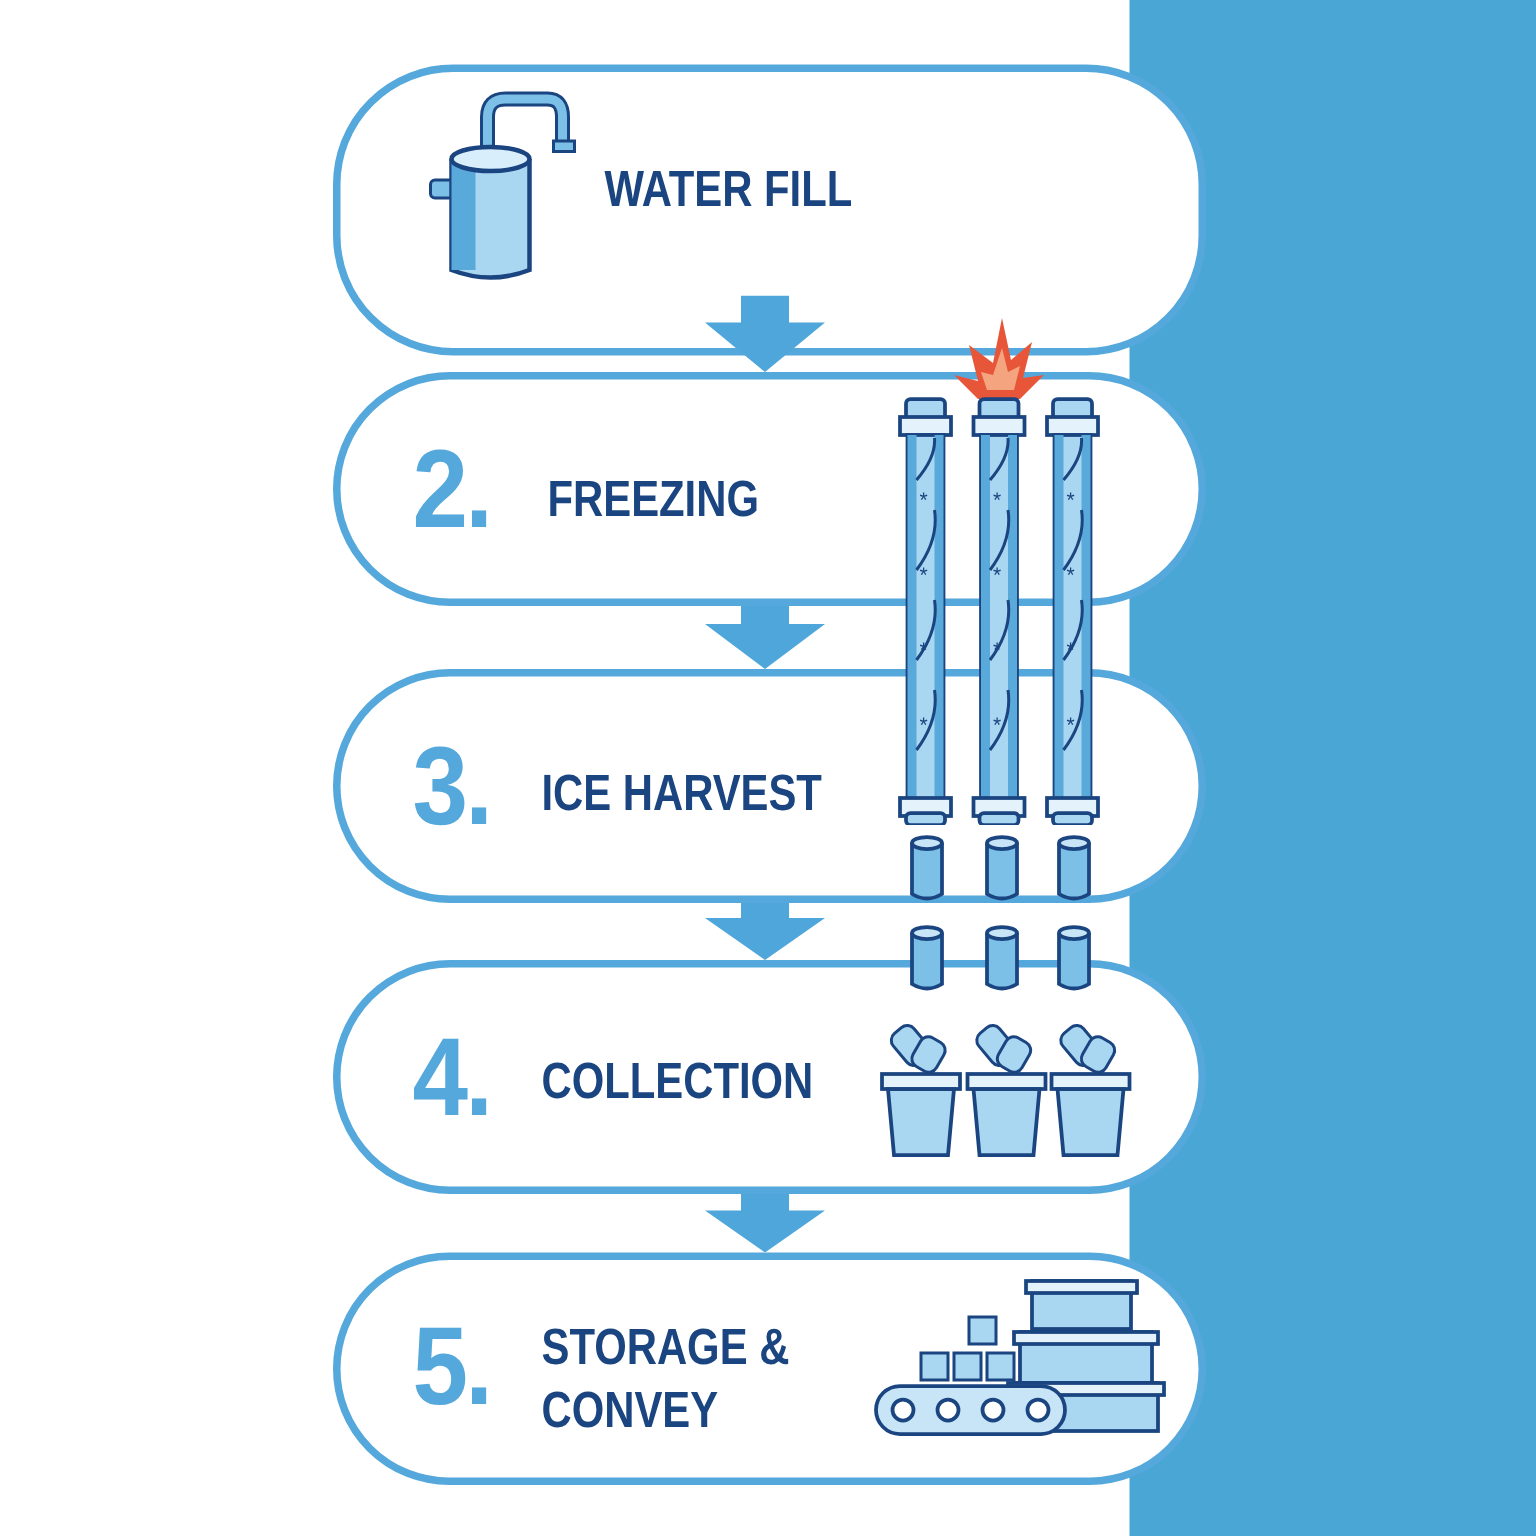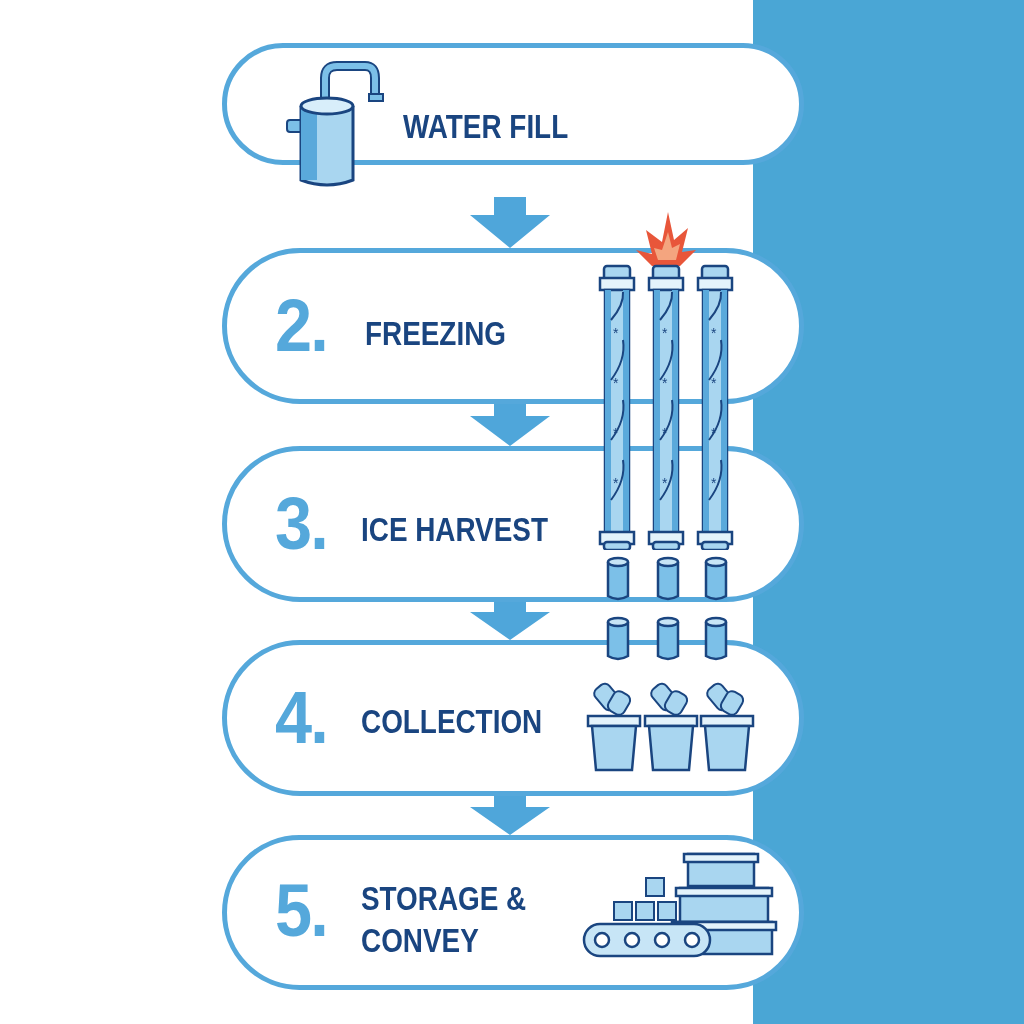--- a/index.html
+++ b/index.html
@@ -9,21 +9,21 @@
   .arrow { position:absolute; left:470px; width:80px; }
   .num { position:absolute; font-weight:700; color:#55a8db; font-size:74px; letter-spacing:-2px; transform:scaleX(0.9); transform-origin:left; }
   .label { position:absolute; font-weight:700; color:#1a4580; font-size:34px; transform:scaleX(0.82); transform-origin:left; line-height:1.2; white-space:nowrap; }
   .icon { position:absolute; }
 </style>
 </head>
 <body>
 
 <div class="panel"></div>
 
-<div class="pill" style="top:43px;height:122px;">
+<div class="pill" style="top:43px;height:194px;">
   <svg class="icon" style="left:52px;top:10px;" width="110" height="135" viewBox="0 0 110 135">
     <path d="M46 42 V20 Q46 8 58 8 H86 Q96 8 96 20 V38" fill="none" stroke="#1a4580" stroke-width="10" stroke-linecap="round"></path>
     <path d="M46 42 V20 Q46 8 58 8 H86 Q96 8 96 20 V38" fill="none" stroke="#7cc0e8" stroke-width="6" stroke-linecap="round"></path>
     <rect x="90" y="36" width="14" height="7" fill="#7cc0e8" stroke="#1a4580" stroke-width="2"></rect>
     <rect x="8" y="62" width="18" height="12" rx="3" fill="#7cc0e8" stroke="#1a4580" stroke-width="2"></rect>
     <path d="M22 48 V122 Q48 132 74 122 V48" fill="#a9d6f0" stroke="#1a4580" stroke-width="3"></path>
     <rect x="22" y="50" width="16" height="72" fill="#5aa9db"></rect>
     <ellipse cx="48" cy="48" rx="26" ry="8" fill="#d8eefa" stroke="#1a4580" stroke-width="3"></ellipse>
   </svg>
   <div class="label" style="left:176px;top:58px;">WATER FILL</div>

